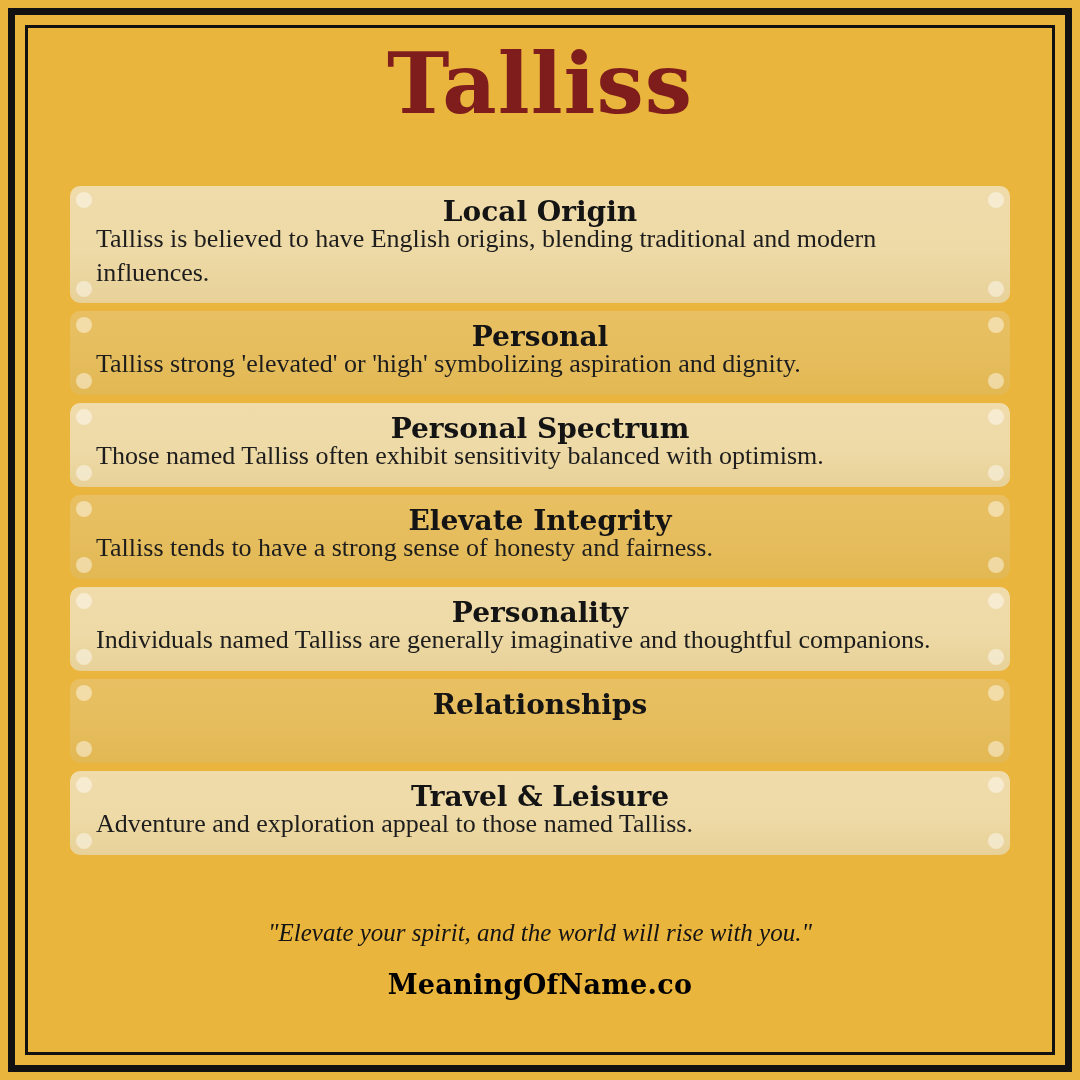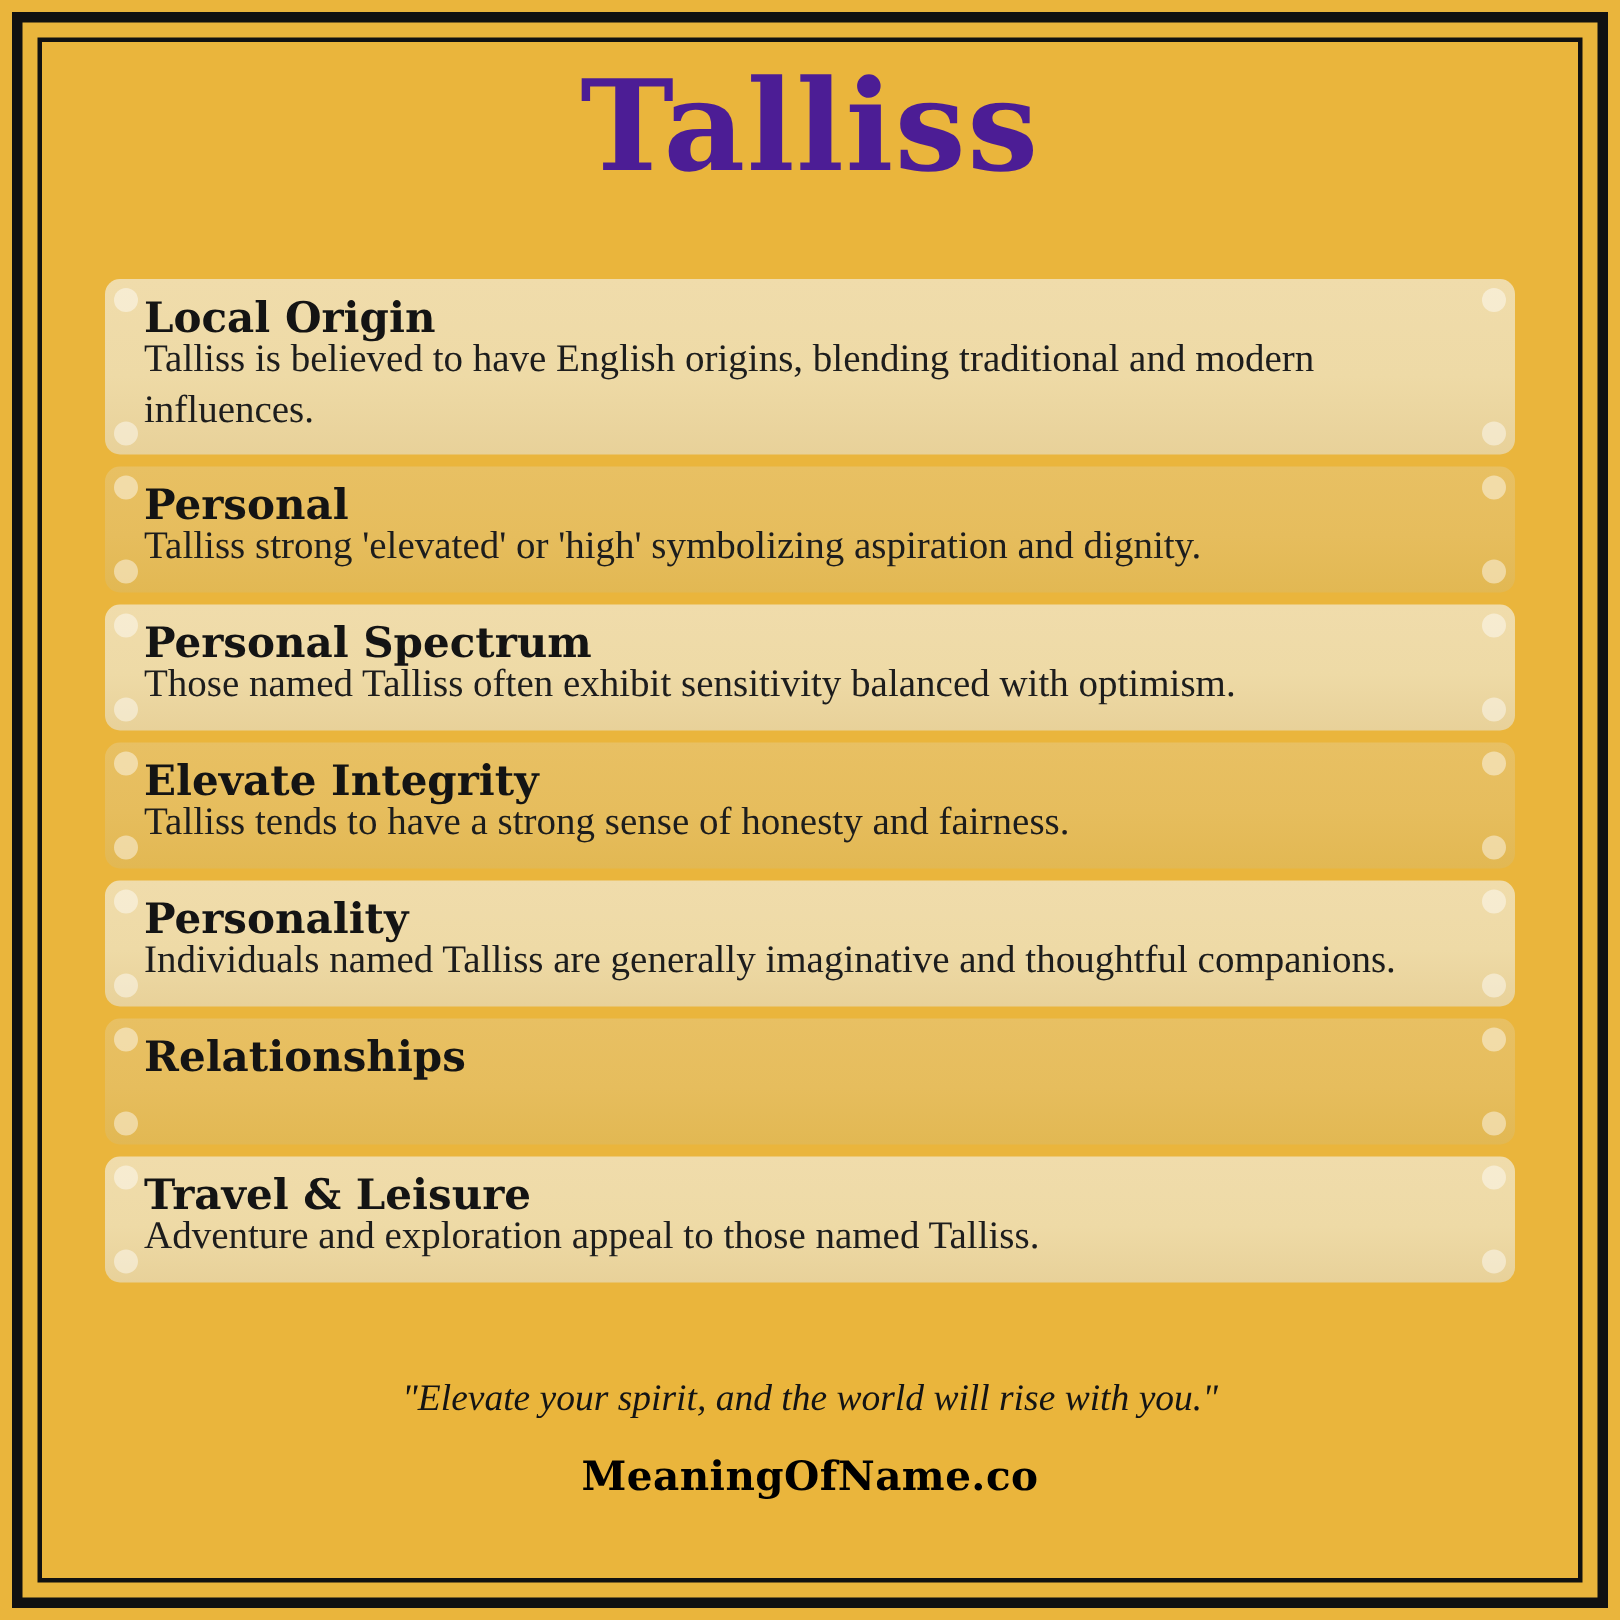--- a/index.html
+++ b/index.html
@@ -44,21 +44,21 @@
     left: 40px;
     top: 36px;
     right: 40px;
     bottom: 40px;
     box-sizing: border-box;
   }
   .title {
     text-align: center;
     font-size: 84px;
     font-weight: bold;
-    color: #4c1d95;
+    color: #7f1d1d;
     letter-spacing: 1px;
     line-height: 1.05;
     margin: 0;
     padding-top: 4px;
     font-family: "DejaVu Serif", serif;
   }
   .cards {
     margin-top: 58px;
     padding: 0 30px;
   }
@@ -81,21 +81,21 @@
     width: 16px;
     height: 16px;
     border-radius: 50%;
     background: rgba(255,255,255,0.45);
   }
   .card .notch.tl { left: 6px; top: 6px; }
   .card .notch.tr { right: 6px; top: 6px; }
   .card .notch.bl { left: 6px; bottom: 6px; }
   .card .notch.br { right: 6px; bottom: 6px; }
   .card-title {
-    text-align: left;
+    text-align: center;
     font-size: 28px;
     font-weight: bold;
     color: #141414;
     margin: 0 0 2px 0;
     line-height: 1.15;
     font-family: "DejaVu Serif", serif;
   }
   .card-desc {
     font-size: 26px;
     color: #1d1d1d;

